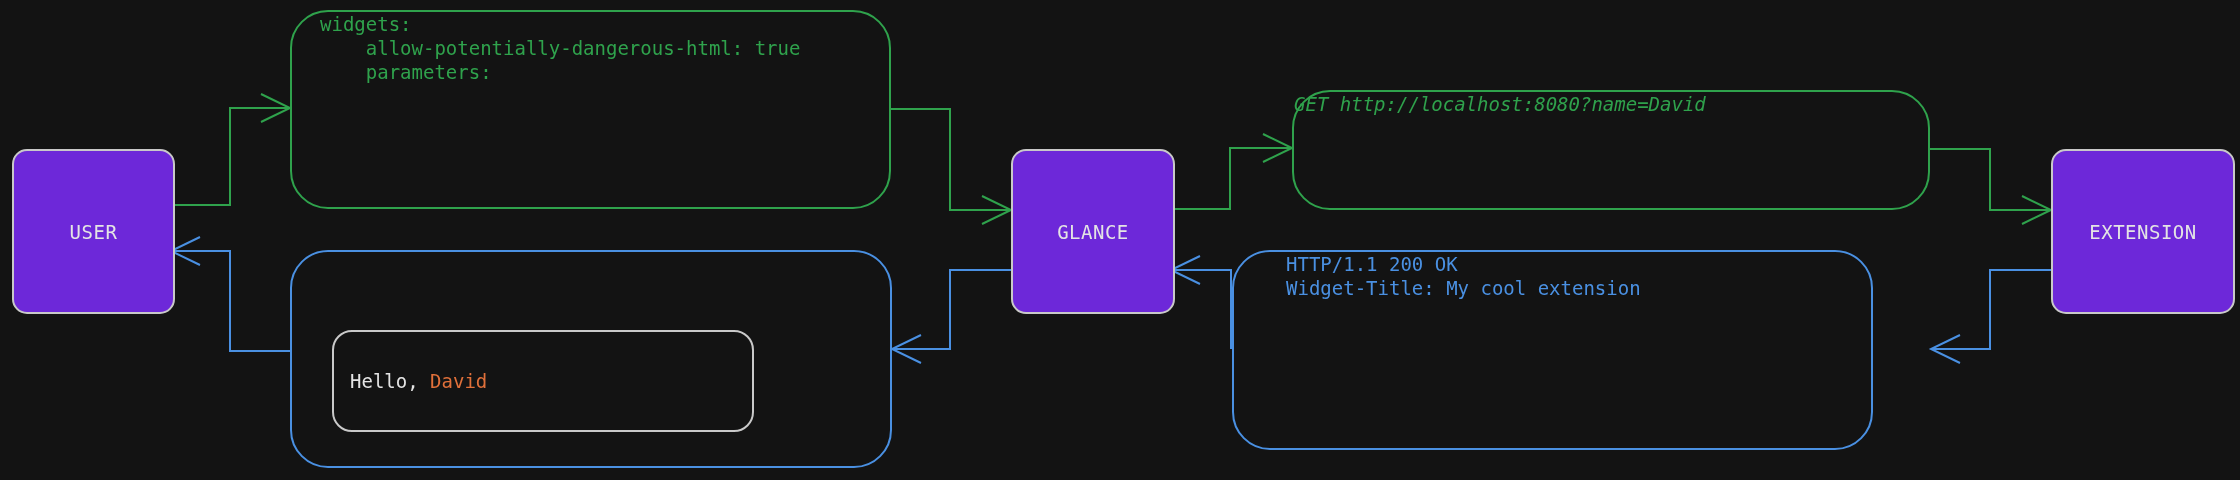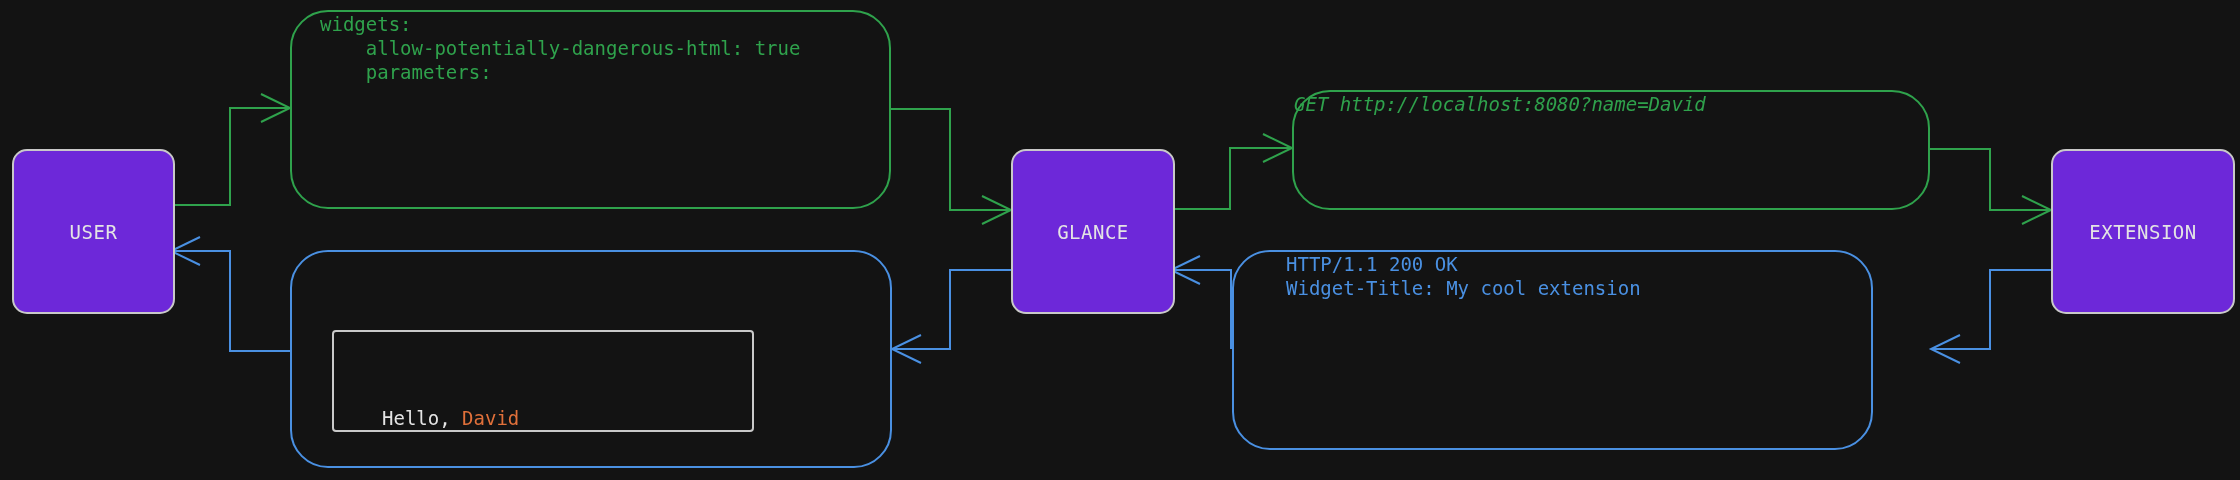--- a/index.html
+++ b/index.html
@@ -23,22 +23,22 @@
     position:absolute;left:0;top:0;right:0;bottom:0;
     display:flex;flex-direction:column;justify-content:flex-start;
   }
   .code-line{height:24px;line-height:24px;white-space:pre;font-size:19px;}
   .green-text{color:#2fa24c;}
   .blue-text{color:#4a90e2;}
   .white-text{color:#e4e4e4;}
   .orange-text{color:#e0703a;}
   .inner-box{
     position:absolute;left:40px;top:78px;width:422px;height:102px;
-    border:2px solid #c9c9c9;border-radius:4px;box-sizing:border-box;
-    display:flex;align-items:flex-end;padding-left:32px;
+    border:2px solid #c9c9c9;border-radius:20px;box-sizing:border-box;
+    display:flex;align-items:center;
   }
   .inner-box .code-line{padding-left:16px;}
 </style>
 </head>
 <body>
 
 <div class="stage">
 
   <svg class="wires" viewBox="0 0 2240 480">
 

